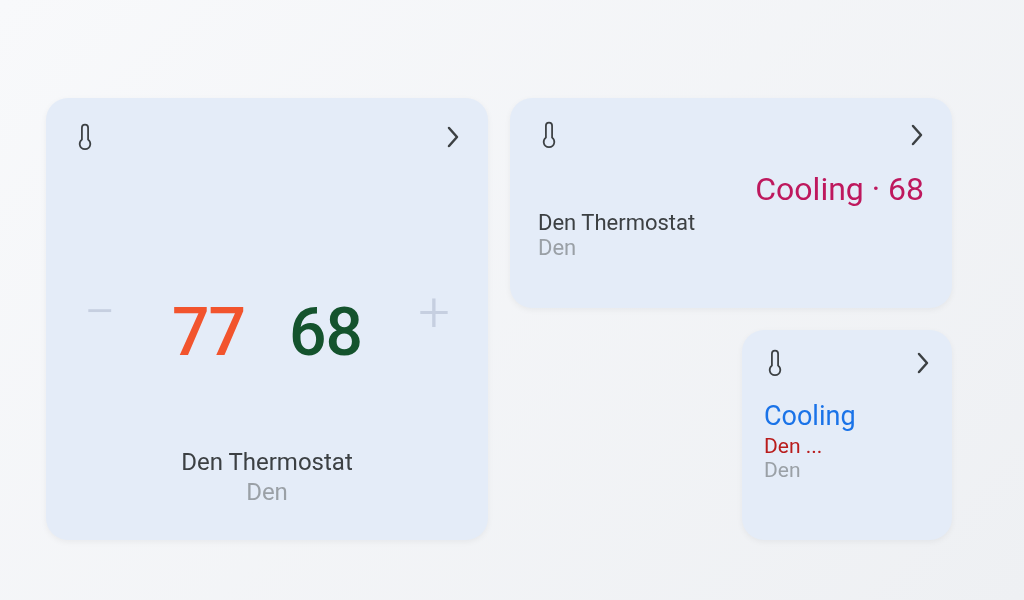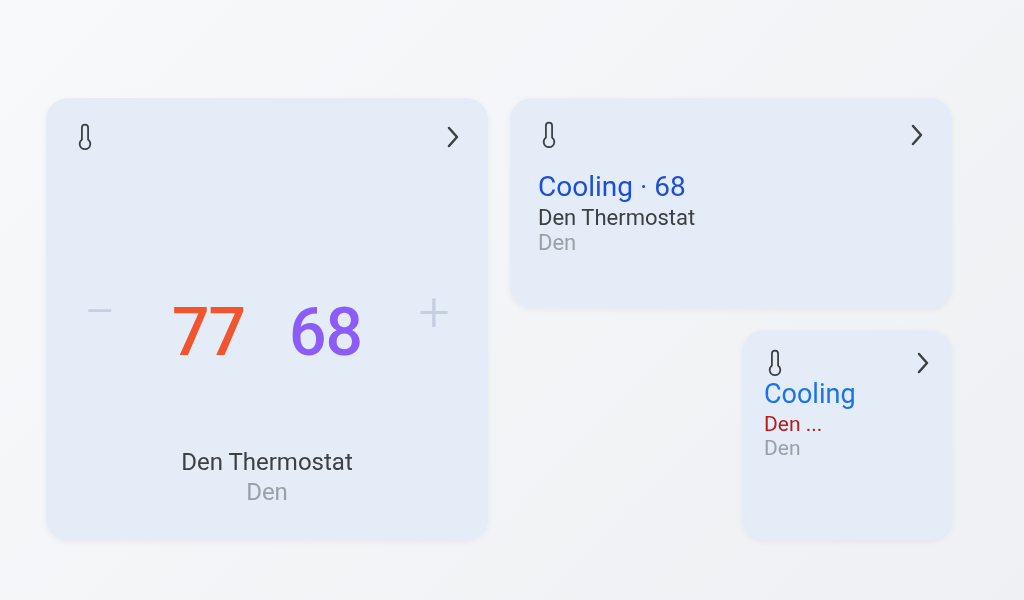--- a/index.html
+++ b/index.html
@@ -81,21 +81,21 @@
       font-size: 66px;
       font-weight: 500;
       color: #f2542d;
       letter-spacing: -1px;
       margin-top: 40px;
     }
 
     .temp-cold {
       font-size: 66px;
       font-weight: 500;
-      color: #8b5cf6;
+      color: #14532d;
       letter-spacing: -1px;
     }
 
     .card-footer {
       text-align: center;
       padding-bottom: 10px;
     }
 
     .device-name-l {
       font-size: 24px;
@@ -119,23 +119,24 @@
       padding: 22px 28px;
       display: flex;
       flex-direction: column;
     }
 
     .medium-body {
       margin-top: 20px;
     }
 
     .status-line {
-      font-size: 28px;
-      color: #1d4ed8;
-      font-weight: 400;
+      font-size: 32px;
+      color: #be185d;
+      font-weight: 400;
+      text-align: right;
     }
 
     .device-name-m {
       font-size: 22px;
       color: #3c4043;
       font-weight: 400;
       margin-top: 2px;
     }
 
     .room-name-m {
@@ -149,20 +150,21 @@
       left: 742px;
       top: 330px;
       width: 210px;
       height: 210px;
       padding: 18px 22px;
       display: flex;
       flex-direction: column;
     }
 
     .small-body {
+      margin-top: 22px;
     }
 
     .status-s {
       font-size: 27px;
       color: #1a73e8;
       font-weight: 400;
     }
 
     .device-name-s {
       font-size: 21px;

